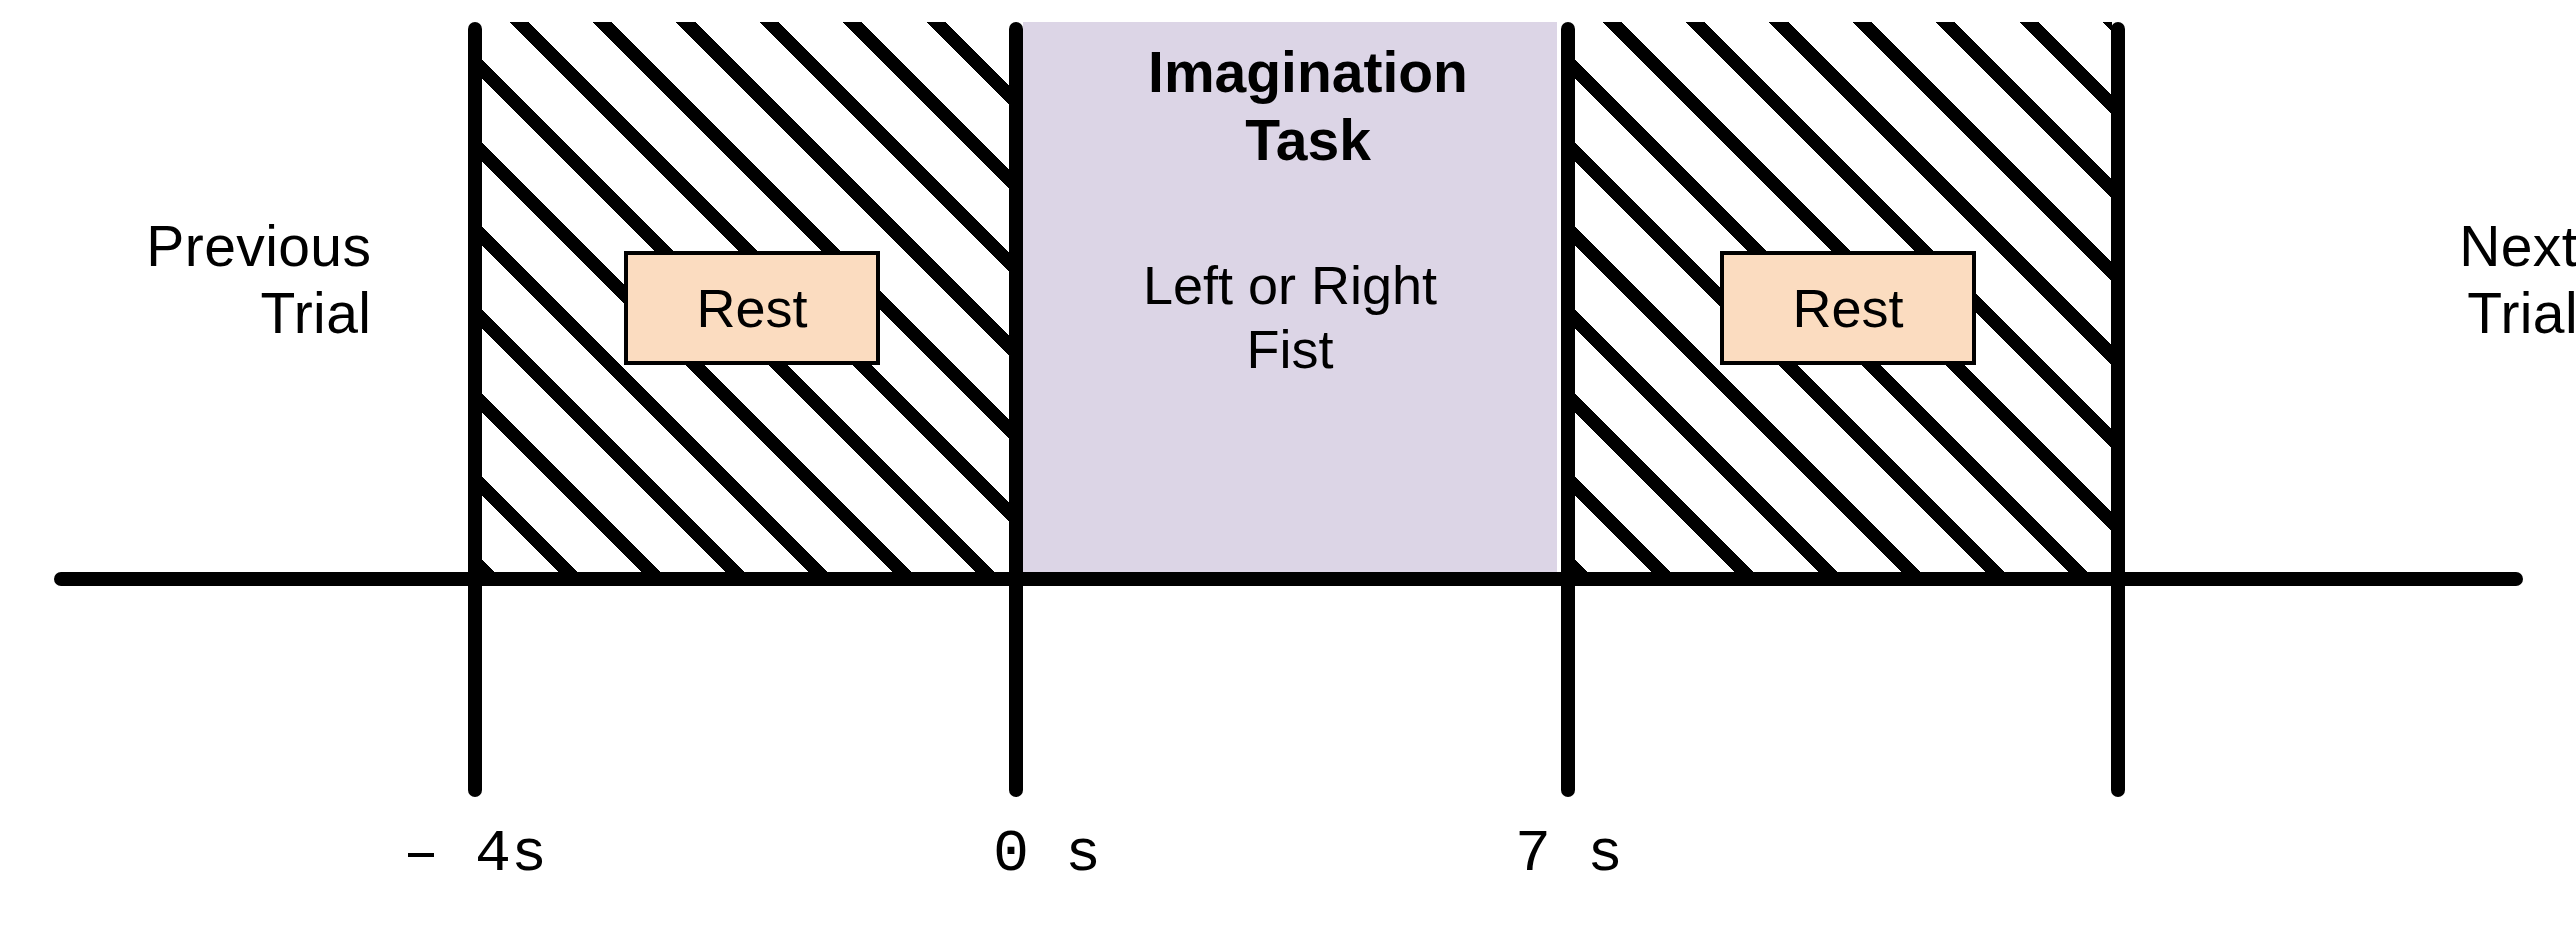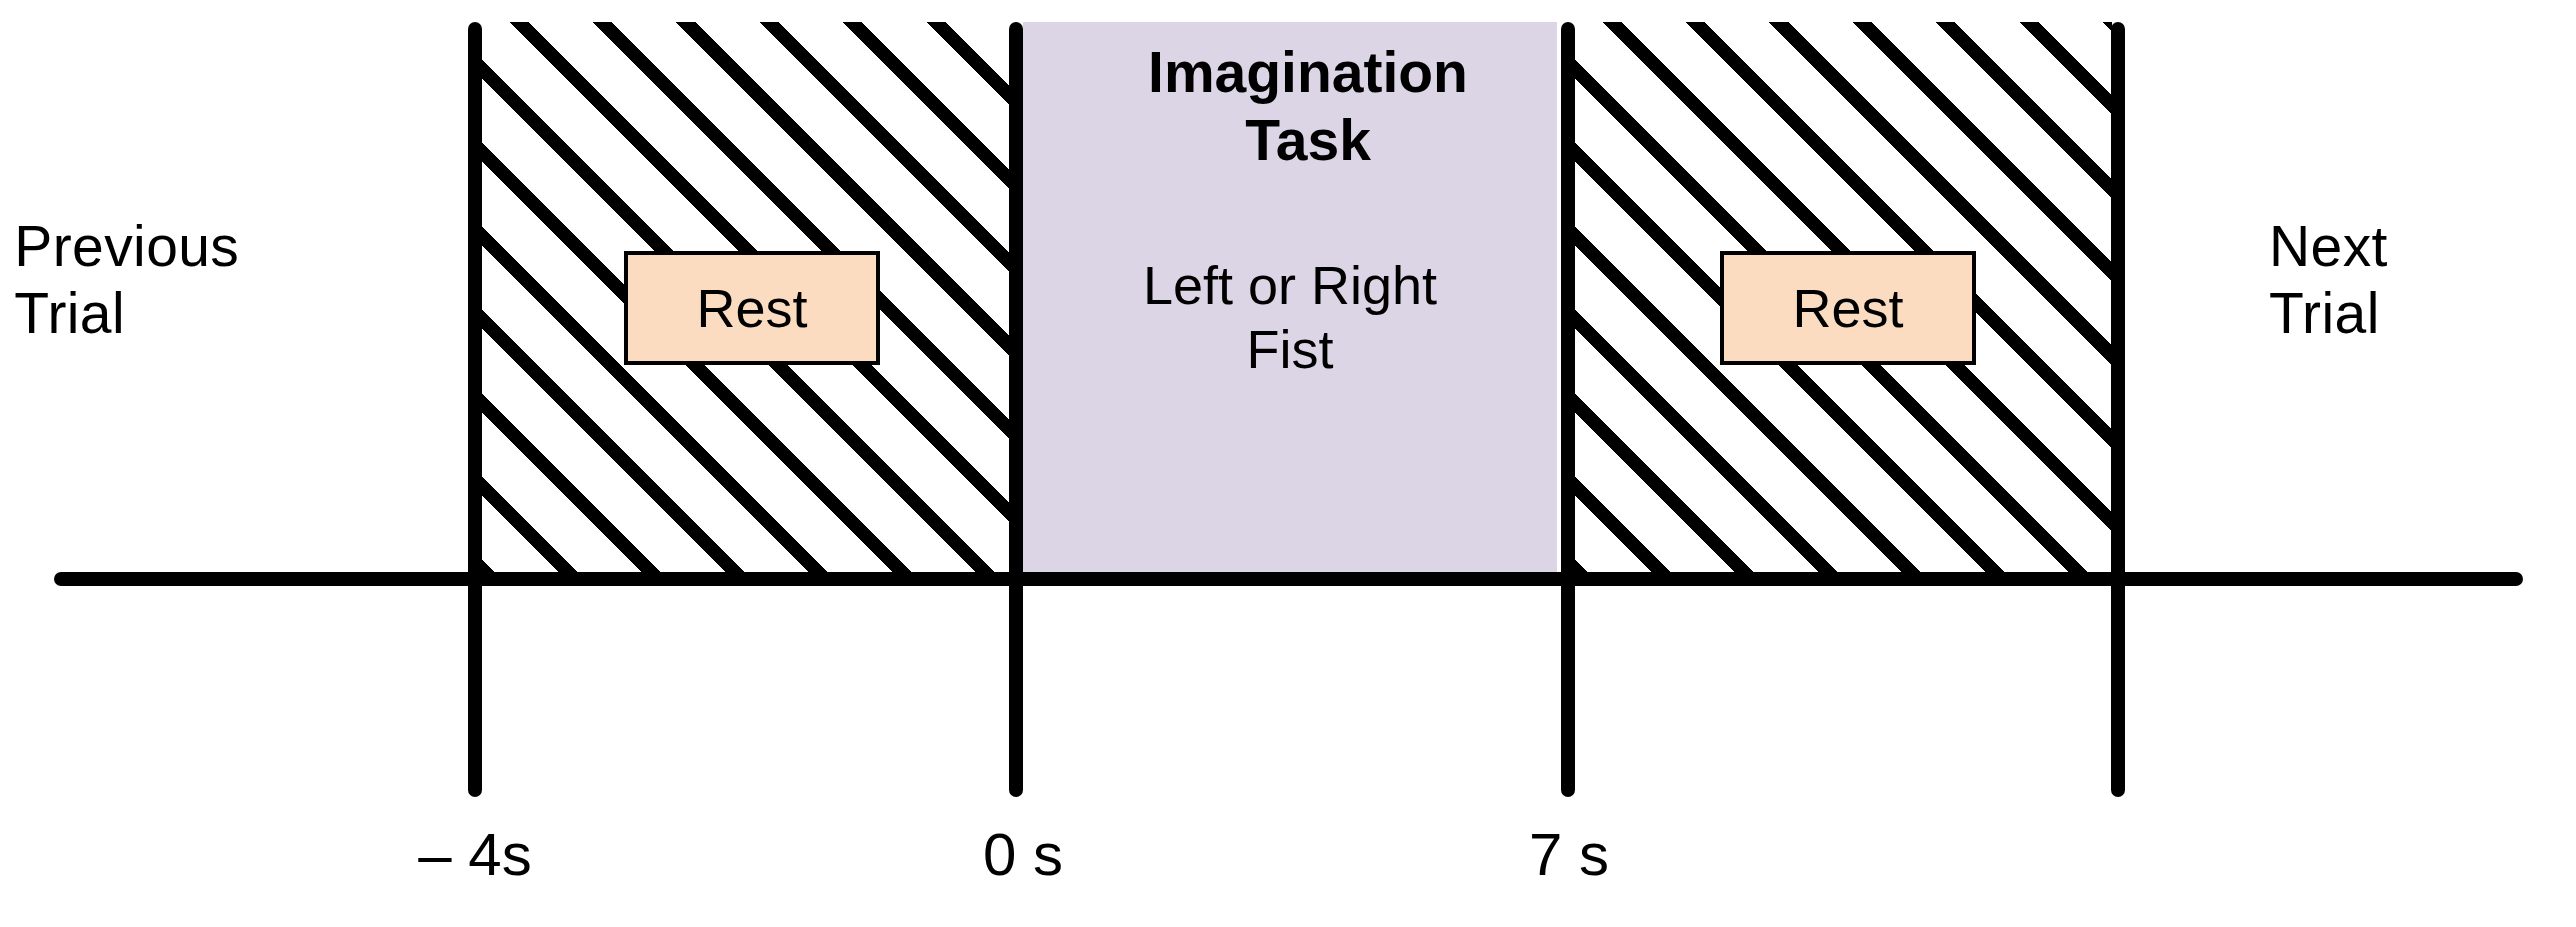--- a/index.html
+++ b/index.html
@@ -14,21 +14,21 @@
     position: relative;
     width: 2576px;
     height: 927px;
     background: #ffffff;
     overflow: hidden;
   }
 
   
   .side-label {
     position: absolute;
-    text-align: left;
+    text-align: right;
     font-size: 57px;
     line-height: 1.18;
     color: #000000;
     font-weight: 400;
     white-space: pre-line;
     letter-spacing: 0.4px;
   }
   #prev-trial-label { left: 14.3px;  top: 213px; width: 357px; }
   #next-trial-label { left: 2269px; top: 213px; width: 309px; }
 
@@ -126,20 +126,21 @@
 
   
   .time-label {
     position: absolute;
     top: 820px;
     width: 238px;
     text-align: center;
     font-size: 60px;
     color: #000000;
     font-weight: 400;
+    font-family: Liberation Mono, monospace;
   }
 </style>
 </head>
 <body>
 
 <div id="stage">
 
   <div id="prev-trial-label" class="side-label">Previous
 Trial</div>
 
@@ -164,17 +165,17 @@
   <div id="rest-chip-2" class="rest-chip">Rest</div>
 
   <div id="axis-line"></div>
 
   <div class="tick-mark" style="left:468px;"></div>
   <div class="tick-mark" style="left:1009px;"></div>
   <div class="tick-mark" style="left:1561px;"></div>
   <div class="tick-mark" style="left:2111px;"></div>
 
   <div class="time-label" style="left:356px;">– 4s</div>
-  <div class="time-label" style="left:904px;">0 s</div>
+  <div class="time-label" style="left:928px;">0 s</div>
   <div class="time-label" style="left:1450px;">7 s</div>
 
 </div>
 
 
 </body></html>

